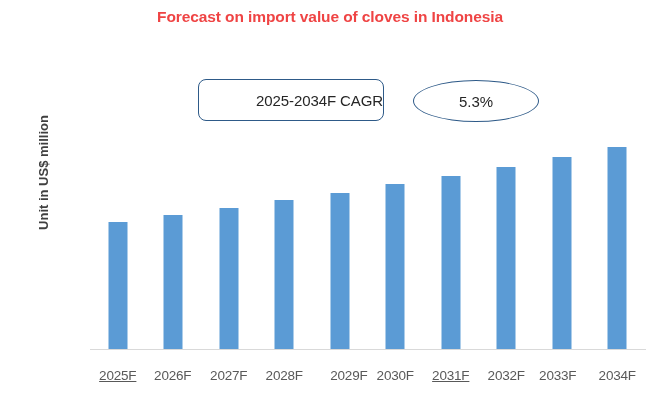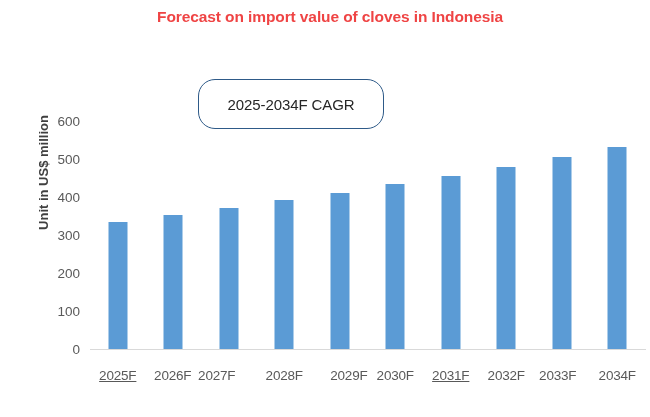--- a/index.html
+++ b/index.html
@@ -38,28 +38,28 @@
   #chart-title .line2 {
     display: block;
   }
 
   
   #cagr-box {
     position: absolute;
     left: 198px;
     top: 79px;
     width: 186px;
-    height: 50px;
+    height: 42px;
     border: 1.6px solid #2E5A88;
-    border-radius: 17px;
+    border-radius: 8px;
     background: #ffffff;
     box-sizing: border-box;
     display: flex;
     align-items: center;
-    justify-content: center;
+    justify-content: flex-end;
   }
   #cagr-box-label {
     font-size: 15px;
     color: #262626;
     letter-spacing: -0.1px;
   }
 
   
   #cagr-ellipse {
     position: absolute;
@@ -169,32 +169,26 @@
 <div id="chart-root">
 
   <div id="chart-title">
     <span>Forecast on import value of cloves in Indonesia</span>
   </div>
 
   <div id="cagr-box">
     <span id="cagr-box-label">2025-2034F CAGR</span>
   </div>
 
+  <div id="cagr-ellipse">
+    <span id="cagr-ellipse-value">5.3%</span>
+  </div>
 
   <div id="y-axis-title">Unit in US$ million</div>
 
-  <div id="y-ticks">
-      <div class="y-tick" style="top: 121px;">600</div>
-      <div class="y-tick" style="top: 159px;">500</div>
-      <div class="y-tick" style="top: 197px;">400</div>
-      <div class="y-tick" style="top: 235px;">300</div>
-      <div class="y-tick" style="top: 273px;">200</div>
-      <div class="y-tick" style="top: 311px;">100</div>
-      <div class="y-tick" style="top: 349px;">0</div>
-    </div>
 
   <div id="plot-area">
       <div class="bar-slot" style="left: 0px; width: 55.5px;">
         <div class="bar" style="height: 127.3px; background: rgb(91, 155, 213);"></div>
       </div>
       <div class="bar-slot" style="left: 55.5px; width: 55.5px;">
         <div class="bar" style="height: 133.76px; background: rgb(91, 155, 213);"></div>
       </div>
       <div class="bar-slot" style="left: 111px; width: 55.5px;">
         <div class="bar" style="height: 140.98px; background: rgb(91, 155, 213);"></div>
@@ -220,21 +214,21 @@
       <div class="bar-slot" style="left: 499.5px; width: 55.5px;">
         <div class="bar" style="height: 202.16px; background: rgb(91, 155, 213);"></div>
       </div>
     </div>
 
   <div id="axis-line"></div>
 
   <div id="x-labels">
       <div class="x-tick" style="left: 0px; width: 55.5px; text-decoration: underline;">2025F</div>
       <div class="x-tick" style="left: 55px; width: 55.5px;">2026F</div>
-      <div class="x-tick" style="left: 99px; width: 55.5px;">2027F</div>
+      <div class="x-tick" style="left: 111px; width: 55.5px;">2027F</div>
       <div class="x-tick" style="left: 166.5px; width: 55.5px;">2028F</div>
       <div class="x-tick" style="left: 222px; width: 55.5px; text-align: right;">2029F</div>
       <div class="x-tick" style="left: 277.5px; width: 55.5px;">2030F</div>
       <div class="x-tick" style="left: 333px; width: 55.5px; text-decoration: underline;">2031F</div>
       <div class="x-tick" style="left: 388.5px; width: 55.5px;">2032F</div>
       <div class="x-tick" style="left: 440px; width: 55.5px;">2033F</div>
       <div class="x-tick" style="left: 499.5px; width: 55.5px;">2034F</div>
     </div>
 
 </div>

